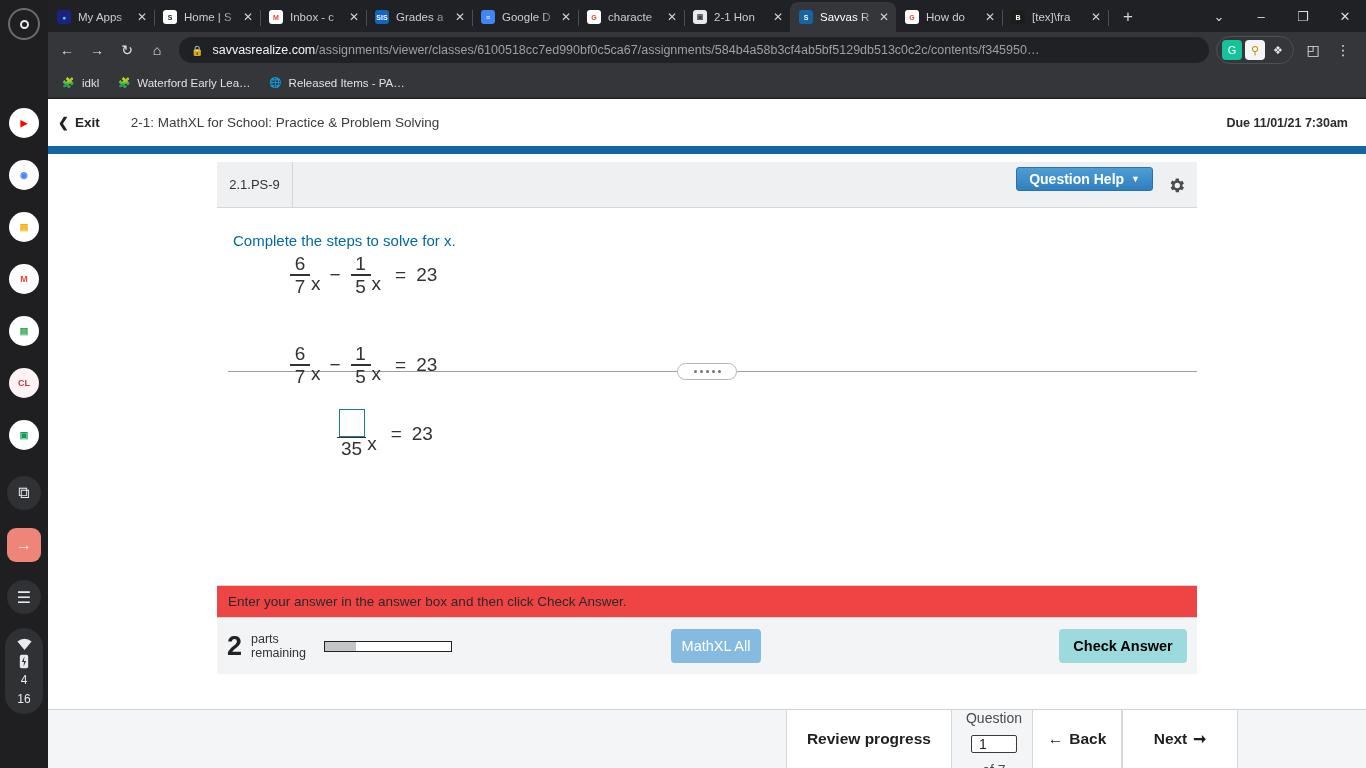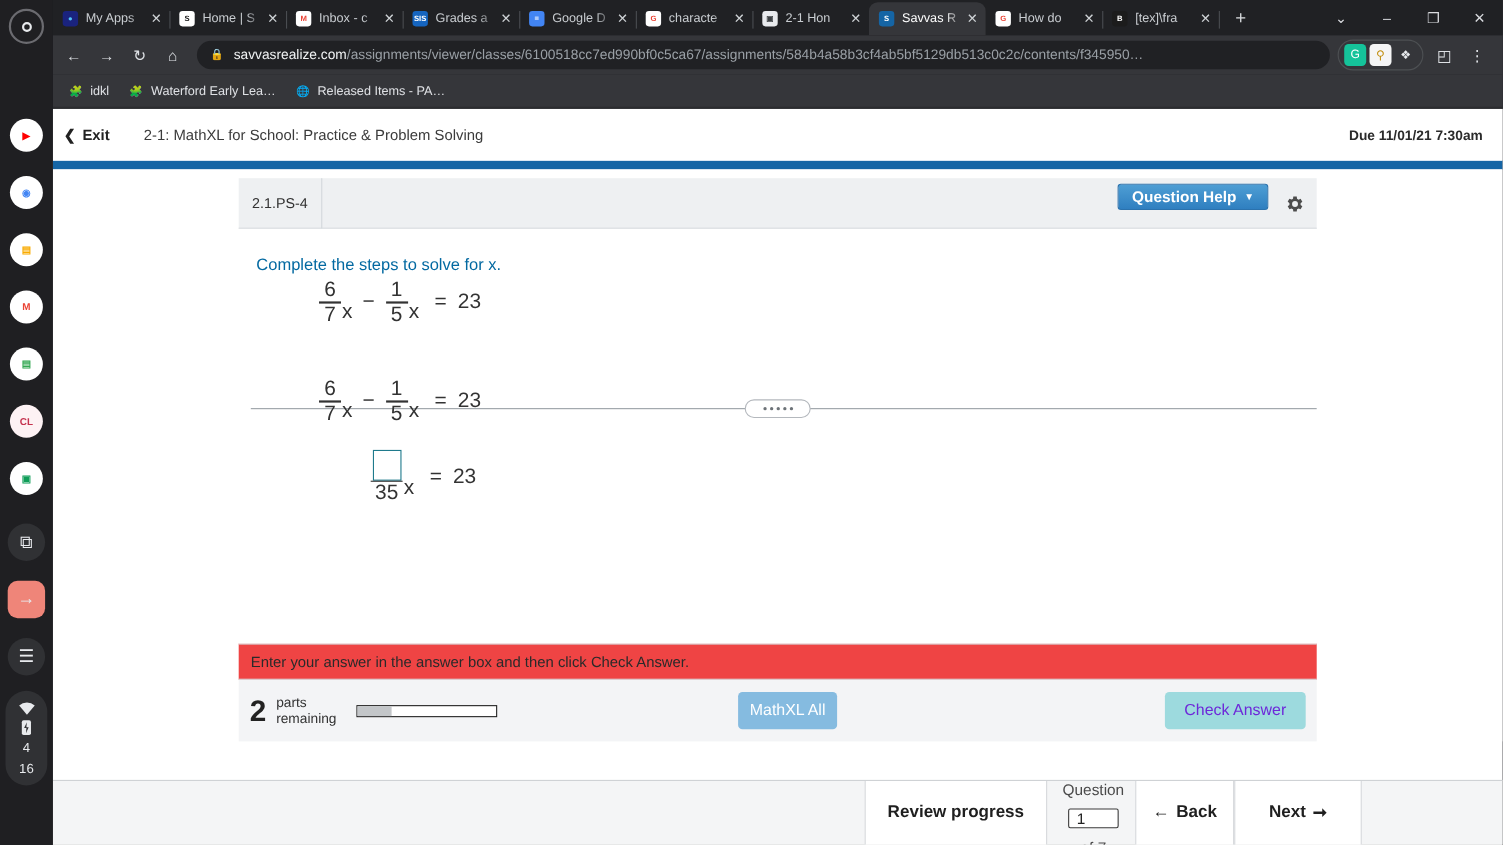--- a/index.html
+++ b/index.html
@@ -209,22 +209,22 @@
   #pbar > div { height: 100%; background: #c3c6c9; }
   #clearall {
     position: absolute; left: 454px; top: 11px;
     width: 90px; height: 34px; border-radius: 4px;
     background: #85bbe0; color: #fff; font-size: 14.5px;
     display: flex; align-items: center; justify-content: center;
   }
   #checkans {
     position: absolute; right: 10px; top: 11px;
     width: 128px; height: 34px; border-radius: 4px;
-    background: #9ddade; color: #6d28d9; font-size: 14.5px;
-    display: flex; align-items: center; justify-content: center;
+    background: #9ddade; color: #000000; font-size: 14.5px;
+    display: flex; align-items: center; justify-content: center; font-weight: bold;
   }
 
   
   #botnav {
     position: absolute; left: 0; bottom: 0; width: 1318px; height: 59px;
     background: #f4f5f6; border-top: 1px solid #cfd2d5;
     display: flex; align-items: stretch; justify-content: flex-end;
     padding-right: 128px;
   }
   #botnav .nbtn {
@@ -409,21 +409,21 @@
     <div id="assign-title">2-1: MathXL for School: Practice &amp; Problem Solving</div>
     <div id="due">Due 11/01/21 7:30am</div>
   </div>
 
   <div id="bluebar"></div>
 
   <div id="qwrap">
     <div id="qcard">
 
       <div id="qtoolbar">
-        <div id="qid">2.1.PS-4</div>
+        <div id="qid">2.1.PS-9</div>
         <div id="qhelp">
           <span>Question Help</span>
           <span class="caret">▼</span>
         </div>
         <div id="gear">
           <svg width="19" height="19" viewBox="0 0 24 24" fill="#4d4d4d">
             <path d="M19.4 13a7.6 7.6 0 0 0 0-2l2-1.6-2-3.4-2.4 1a7.6 7.6 0 0 0-1.7-1L15 3.2h-4l-.3 2.6a7.6 7.6 0 0 0-1.7 1l-2.4-1-2 3.4L6.6 11a7.6 7.6 0 0 0 0 2l-2 1.6 2 3.4 2.4-1a7.6 7.6 0 0 0 1.7 1l.3 2.6h4l.3-2.6a7.6 7.6 0 0 0 1.7-1l2.4 1 2-3.4-2-1.6zM13 15.4A3.4 3.4 0 1 1 13 8.6a3.4 3.4 0 0 1 0 6.8z"></path>
           </svg>
         </div>
       </div>

